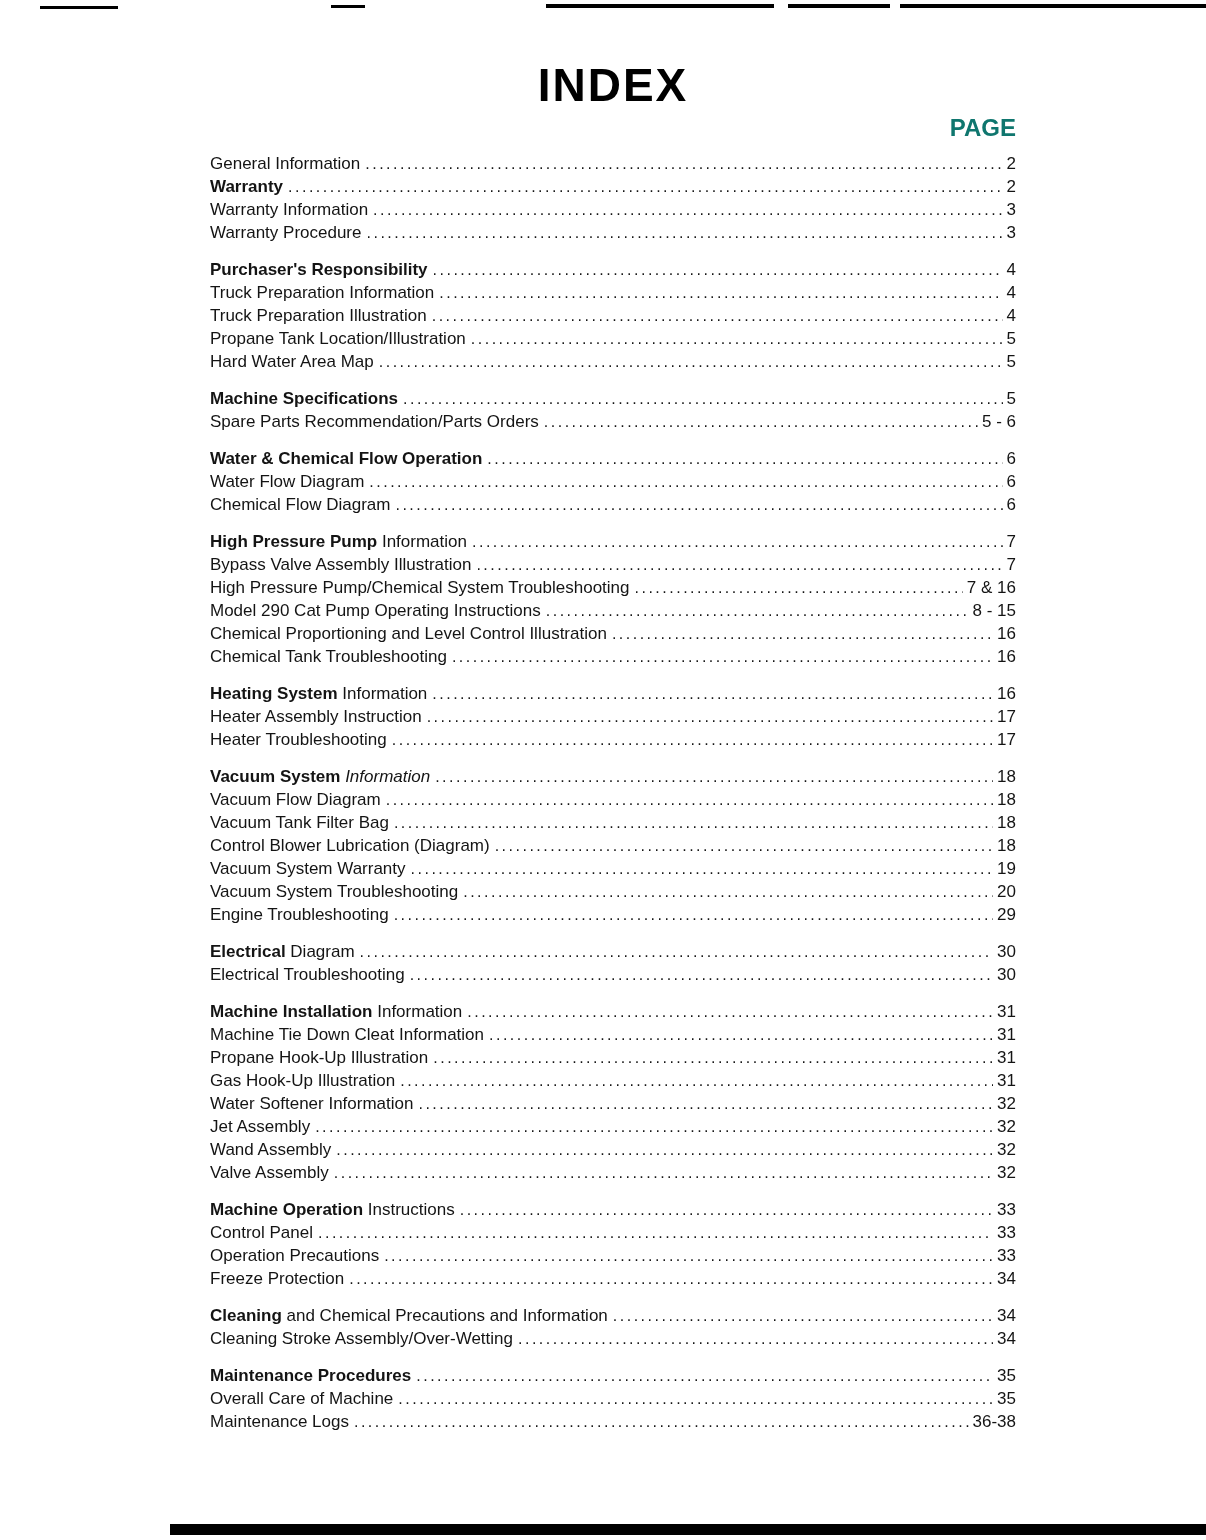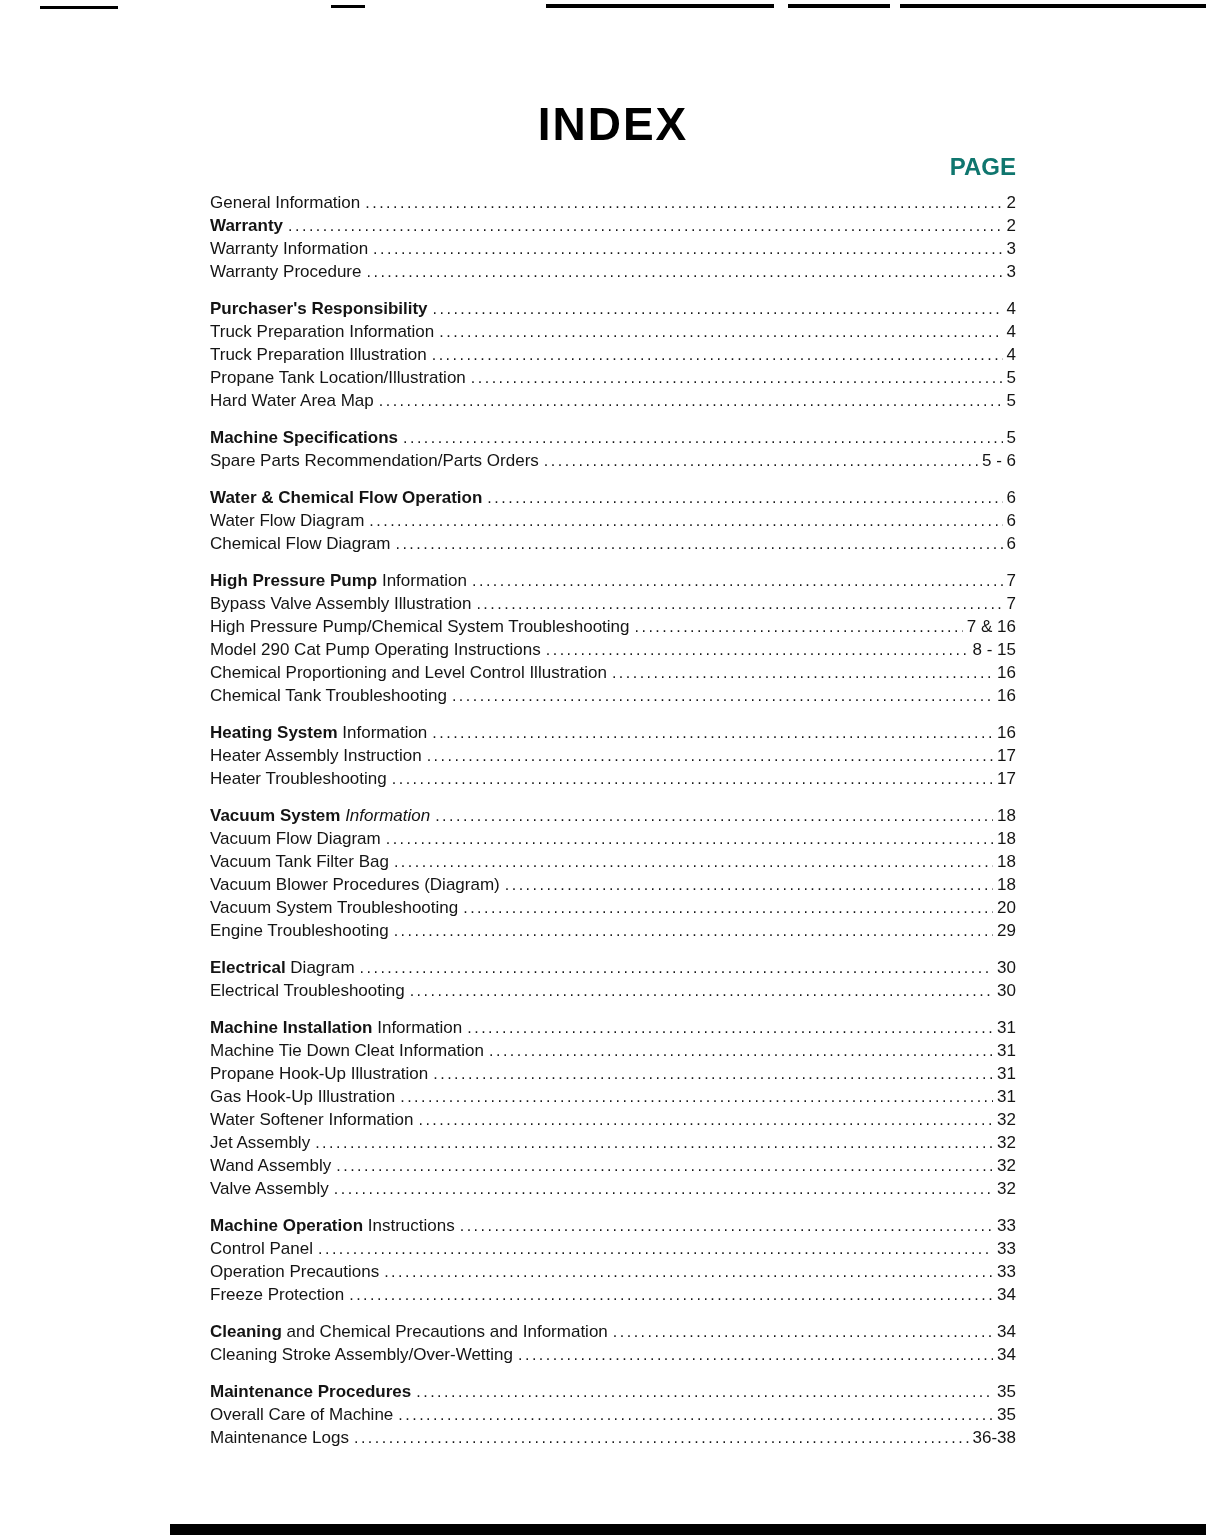--- a/index.html
+++ b/index.html
@@ -23,21 +23,20 @@
   .seg-c { left: 546px; top: 4px;  width: 228px; height: 4px; }
   .seg-d { left: 788px; top: 4px;  width: 102px; height: 4px; }
   .seg-e { left: 900px; top: 4px;  width: 306px; height: 4px; }
   .bottom-bar { left: 170px; top: 1524px; width: 1036px; height: 11px; }
 
   .content {
     position: absolute;
     left: 210px;
     top: 58px;
     width: 806px;
-    margin-top: 39px;
   }
   .title {
     margin: 0;
     text-align: center;
     font-size: 46px;
     font-weight: 700;
     letter-spacing: 2px;
     color: #000;
   }
   .col-header {
@@ -241,25 +240,30 @@
     <span class="page-num">18</span>
   </div>
 
   <div class="entry">
     <span class="label"><span class="b"></span><span class="r">Vacuum Tank Filter Bag</span></span>
     <span class="leader"></span>
     <span class="page-num">18</span>
   </div>
 
   <div class="entry">
-    <span class="label"><span class="b"></span><span class="r">Vacuum Blower Procedures (Diagram)</span></span>
+    <span class="label"><span class="b"></span><span class="r">Control Blower Lubrication (Diagram)</span></span>
     <span class="leader"></span>
     <span class="page-num">18</span>
   </div>
 
+  <div class="entry">
+    <span class="label"><span class="b"></span><span class="r">Vacuum System Warranty</span></span>
+    <span class="leader"></span>
+    <span class="page-num">19</span>
+  </div>
 
   <div class="entry">
     <span class="label"><span class="b"></span><span class="r">Vacuum System Troubleshooting</span></span>
     <span class="leader"></span>
     <span class="page-num">20</span>
   </div>
 
 
   <div class="entry">
     <span class="label"><span class="b"></span><span class="r">Engine Troubleshooting</span></span>

